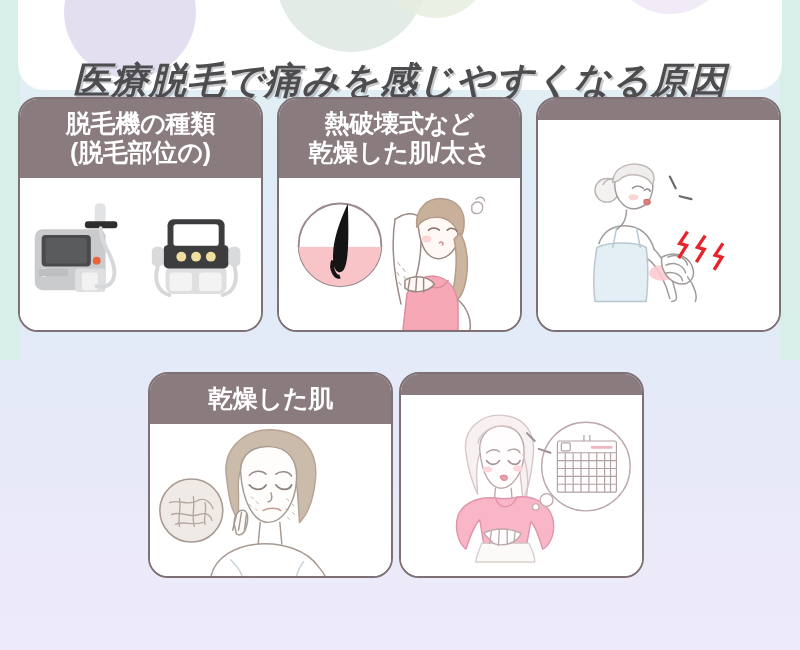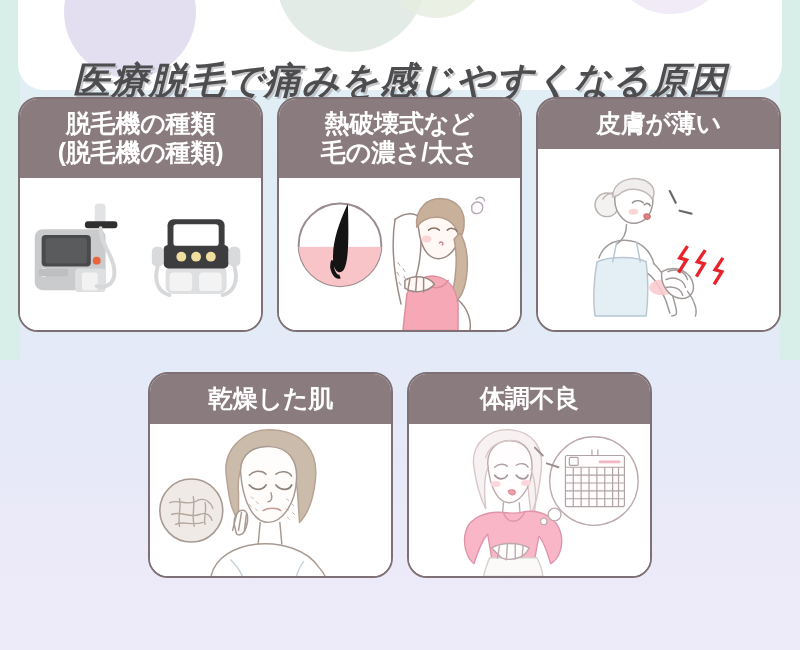--- a/index.html
+++ b/index.html
@@ -103,21 +103,21 @@
   .row-top {
     left: 18px;
     top: 97px;
     width: 764px;
     gap: 14px;
   }
   .row-bottom {
     left: 148px;
     top: 372px;
     width: 504px;
-    gap: 14px;
+    gap: 6px;
   }
 
   .card {
     width: 245px;
     border: 2px solid #7e7074;
     border-radius: 20px;
     background: #ffffff;
     overflow: hidden;
     display: flex;
     flex-direction: column;
@@ -158,21 +158,21 @@
     <span class="blob blob-c"></span>
     <span class="blob blob-d"></span>
   </div>
   <div class="poster-title">医療脱毛で痛みを感じやすくなる原因</div>
 
   <div class="row row-top">
 
     <div class="card">
       <div class="card-head">
         <span>脱毛機の種類</span>
-        <span class="l2">(脱毛機の種類)</span>
+        <span class="l2">(脱毛部位の)</span>
       </div>
       <div class="card-art">
         <svg viewBox="0 0 245 155" xmlns="http://www.w3.org/2000/svg">
 
           <g>
             <rect x="15" y="52" width="72" height="62" rx="8" fill="#c9cbcd"></rect>
             <rect x="22" y="58" width="50" height="32" rx="4" fill="#4a4a4c"></rect>
             <rect x="26" y="61" width="42" height="26" rx="3" fill="#595b5d"></rect>
             <circle cx="78" cy="84" r="4" fill="#e8643a"></circle>
             <circle cx="24" cy="96" r="4.5" fill="#ffffff"></circle>
@@ -200,21 +200,21 @@
             <path d="M140 90 C 136 104, 140 116, 152 119" fill="none" stroke="#d7d8da" stroke-width="4" stroke-linecap="round"></path>
             <path d="M218 90 C 222 104, 218 116, 206 119" fill="none" stroke="#d7d8da" stroke-width="4" stroke-linecap="round"></path>
           </g>
         </svg>
       </div>
     </div>
 
     <div class="card">
       <div class="card-head">
         <span>熱破壊式など</span>
-        <span class="l2">毛の濃さ/太さ</span>
+        <span class="l2">乾燥した肌/太さ</span>
       </div>
       <div class="card-art">
         <svg viewBox="0 0 245 155" xmlns="http://www.w3.org/2000/svg">
           <defs>
             <clipPath id="folliCircle">
                 <circle cx="62" cy="68" r="42"></circle>
               </clipPath>
           </defs>
 
           <circle cx="62" cy="68" r="42" fill="#ffffff" stroke="#9b8b8e" stroke-width="2"></circle>
@@ -260,21 +260,20 @@
           <g stroke="#b7a8b5" stroke-width="1.4" fill="none">
             <path d="M196 28 c4 -6 12 -4 11 3 c-1 6 -9 7 -11 2 Z"></path>
             <path d="M200 22 c3 -4 9 -3 9 2"></path>
           </g>
         </svg>
       </div>
     </div>
 
     <div class="card">
       <div class="card-head">
-        <span>皮膚が薄い</span>
       </div>
       <div class="card-art">
         <svg viewBox="0 0 245 155" xmlns="http://www.w3.org/2000/svg">
           <g fill="none" stroke="#a09a99" stroke-width="1.5" stroke-linecap="round" stroke-linejoin="round">
 
             <circle cx="70" cy="42" r="12" fill="#f4f2f1" stroke="#b9b2b0"></circle>
             <path d="M66 36 C 70 30, 78 28, 84 31" stroke="#b9b2b0"></path>
 
             <path d="M78 36 C 78 22, 92 14, 104 18 C 116 22, 120 36, 114 50
                      C 108 62, 94 64, 86 56 C 80 50, 78 44, 78 36 Z" fill="#ffffff"></path>
@@ -374,21 +373,20 @@
             <path d="M30 76 C 32 86, 28 94, 30 104"></path>
             <path d="M44 74 C 46 84, 42 94, 45 104"></path>
             <path d="M56 80 C 58 88, 54 96, 56 102"></path>
           </g>
         </svg>
       </div>
     </div>
 
     <div class="card">
       <div class="card-head">
-        <span class="l2">体調不良</span>
       </div>
       <div class="card-art">
         <svg viewBox="0 0 245 155" xmlns="http://www.w3.org/2000/svg">
           <g fill="none" stroke="#bda9ac" stroke-width="1.4" stroke-linecap="round" stroke-linejoin="round">
 
             <path d="M66 44 C 62 18, 84 4, 104 6 C 126 8, 138 24, 134 50
                      C 132 70, 128 84, 124 92 L 120 56 C 116 34, 96 30, 84 40
                      C 76 46, 76 66, 78 86 C 72 74, 68 58, 66 44 Z" fill="#f7f1f2" stroke="#d8c6c8"></path>
 
             <path d="M80 40 C 80 24, 92 16, 104 17 C 118 18, 126 28, 125 46

